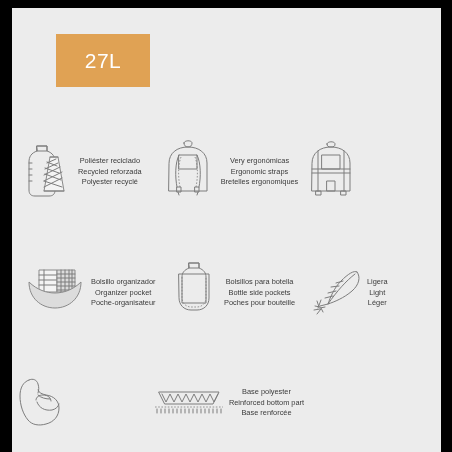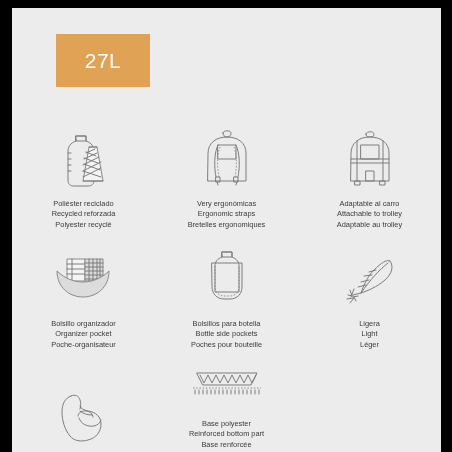--- a/index.html
+++ b/index.html
@@ -40,28 +40,27 @@
     position: absolute;
     left: 0;
     top: 100px;
     width: 429px;
   }
   .row {
     display: flex;
     width: 429px;
   }
   .row1 { height: 122px; }
-  .row2 { height: 120px; }
+  .row2 { height: 120px; padding-left: 9px; }
   .row3 { height: 100px; }
   .cell {
     flex: 1 1 33.333%;
     display: flex;
-    flex-direction: column;
+    flex-direction: row;
     align-items: center;
-    justify-content: flex-end;
   }
   .icon-wrap {
     height: 68px;
     display: flex;
     align-items: center;
     justify-content: center;
   }
   .labels {
     text-align: center;
     color: #3a3a3a;
@@ -143,25 +142,20 @@
           <svg width="66" height="64" viewBox="0 0 66 64">
             <path class="ln" d="M14 26 c0 -10 8 -16 19 -16 c11 0 19 6 19 16 v28 h-38 z"></path>
             <path class="ln" d="M29 7 c0 -3 8 -3 8 0 c0 2 -1 3 -4 3 c-3 0 -4 -1 -4 -3 z"></path>
             <path class="ln" d="M20 14 v40 M46 14 v40"></path>
             <path class="ln" d="M14 32 h38 M14 36 h38"></path>
             <path class="ln" d="M24 18 h18 v14 h-18 z"></path>
             <path class="ln" d="M29 44 h8 v10 h-8 z"></path>
             <path class="ln" d="M18 54 h5 v4 h-5 z M43 54 h5 v4 h-5 z"></path>
           </svg>
         </div>
-        <div class="labels">
-          <div>Adaptable al carro</div>
-          <div>Attachable to trolley</div>
-          <div>Adaptable au trolley</div>
-        </div>
       </div>
 
     </div>
 
     <div class="row row2">
 
       <div class="cell">
         <div class="icon-wrap">
           <svg width="70" height="56" viewBox="0 0 70 56">
             <path class="fillwhite" d="M18 8 h18 v22 h-18 z"></path>

